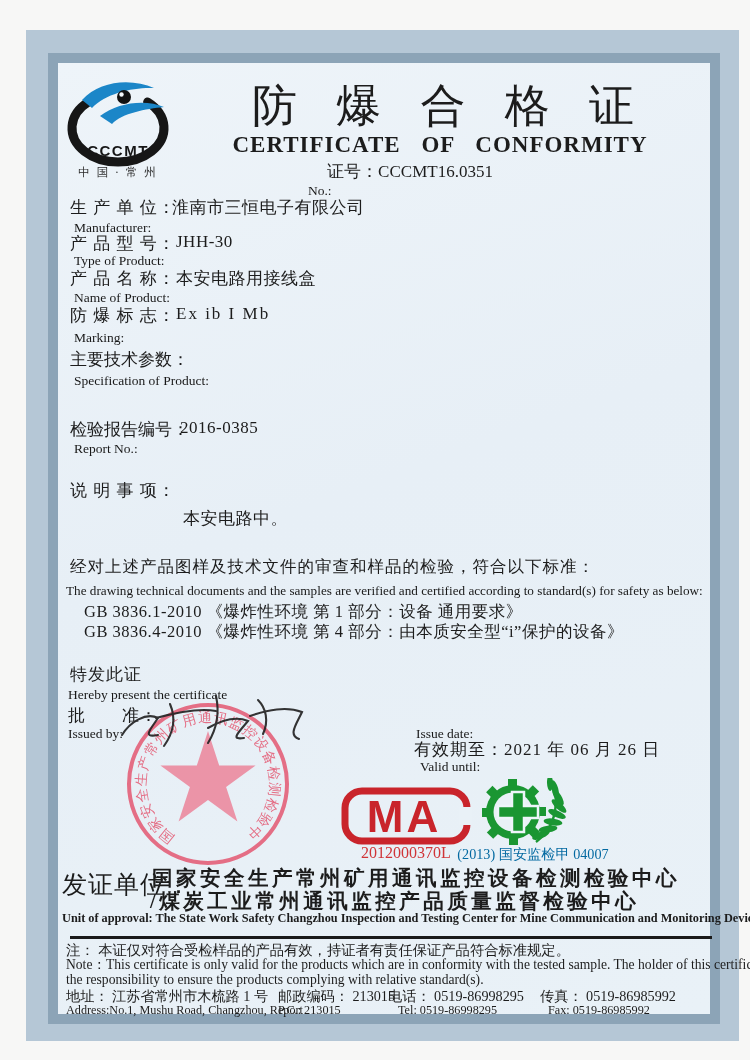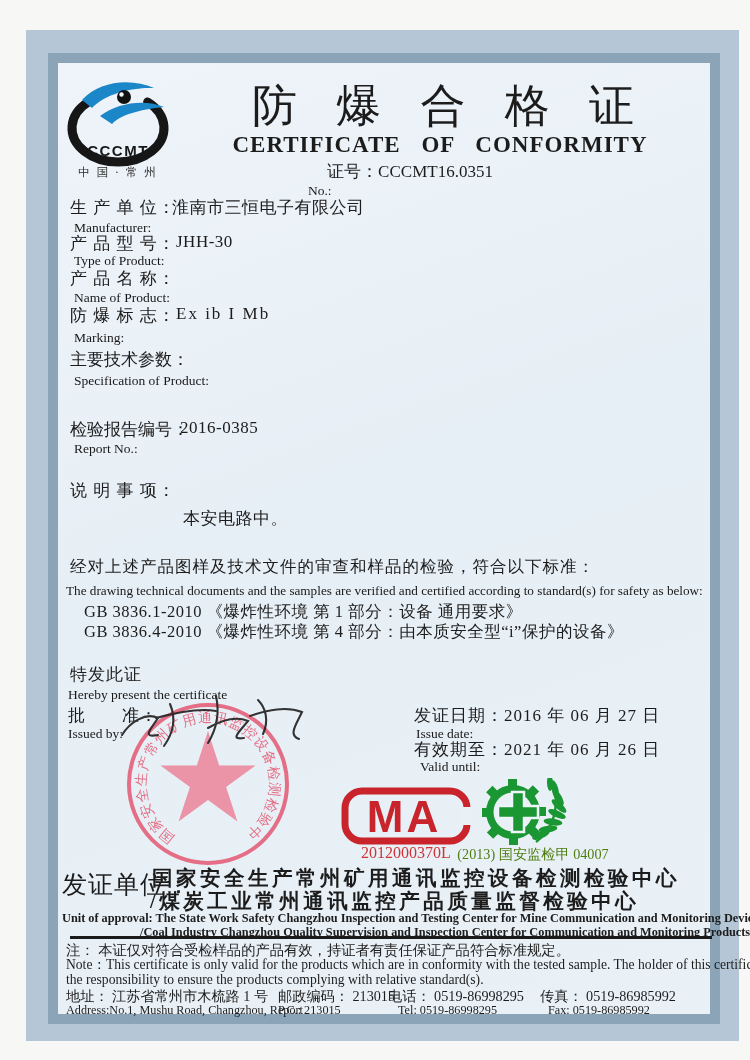--- a/index.html
+++ b/index.html
@@ -23,21 +23,21 @@
   .title-en{font-size:23px;font-weight:600;letter-spacing:1px;text-align:center;white-space:nowrap;word-spacing:14px;}
   .certno{font-size:17px;text-align:center;white-space:nowrap;}
   .big-unit{font-size:20.5px;font-weight:bold;letter-spacing:3.5px;white-space:nowrap;}
   .unit-en{font-size:12.3px;font-weight:bold;white-space:nowrap;}
   .note-cn{font-size:14.3px;white-space:nowrap;}
   .note-en{font-size:13.6px;white-space:nowrap;}
   .foot-cn{font-size:14.2px;white-space:nowrap;}
   .foot-en{font-size:12.2px;white-space:nowrap;}
   .rule{position:absolute;left:70px;top:936px;width:642px;height:2.5px;background:#1a1a1a;}
   .red{color:#d03438;}
-  .green{color:#4d7c0f;}
+  .green{color:#0369a1;}
 </style>
 </head>
 <body>
 
 <div class="frame-light">
   <div class="frame-dark">
     <div class="paper"></div>
   </div>
 </div>
 
@@ -62,20 +62,21 @@
 
   <div class="abs cn" style="left:70px;top:196px;">生 产 单 位：</div>
   <div class="abs val" style="left:172px;top:196px;">淮南市三恒电子有限公司</div>
   <div class="abs en" style="left:74px;top:220px;">Manufacturer:</div>
 
   <div class="abs cn" style="left:70px;top:232px;">产 品 型 号：</div>
   <div class="abs val" style="left:176px;top:232px;">JHH-30</div>
   <div class="abs en" style="left:74px;top:253px;">Type of Product:</div>
 
   <div class="abs cn" style="left:70px;top:267px;">产 品 名 称：</div>
+  <div class="abs val" style="left:176px;top:267px;">本安电路用接线盒</div>
   <div class="abs en" style="left:74px;top:290px;">Name of Product:</div>
 
   <div class="abs cn" style="left:70px;top:304px;">防 爆 标 志：</div>
   <div class="abs val" style="left:176px;top:304px;letter-spacing:2px;">Ex ib I Mb</div>
   <div class="abs en" style="left:74px;top:330px;">Marking:</div>
 
   <div class="abs cn" style="left:70px;top:348px;letter-spacing:0;">主要技术参数：</div>
   <div class="abs en" style="left:74px;top:373px;">Specification of Product:</div>
 
   <div class="abs cn" style="left:70px;top:418px;letter-spacing:0;">检验报告编号：</div>
@@ -88,23 +89,20 @@
   <div class="abs en" style="left:66px;top:583px;font-size:13.2px;">The drawing technical documents and the samples are verified and certified according to standard(s) for safety as below:</div>
   <div class="abs cn" style="left:70px;top:556px;font-size:16.5px;">经对上述产品图样及技术文件的审查和样品的检验，符合以下标准：</div>
   <div class="abs val" style="left:84px;top:601px;font-size:16.5px;">GB 3836.1-2010 《爆炸性环境 第 1 部分：设备 通用要求》</div>
   <div class="abs val" style="left:84px;top:621px;font-size:16.5px;">GB 3836.4-2010 《爆炸性环境 第 4 部分：由本质安全型“i”保护的设备》</div>
 
   <div class="abs cn" style="left:70px;top:663px;">特发此证</div>
   <div class="abs en" style="left:68px;top:687px;">Hereby present the certificate</div>
   <div class="abs cn" style="left:68px;top:704px;">批　　准：</div>
   <div class="abs en" style="left:68px;top:726px;">Issued by:</div>
 
-  <div class="abs cn" style="left:414px;top:704px;">
-    <span>发证日期：</span><span>2016 年 06 月 27 日</span>
-  </div>
   <div class="abs en" style="left:416px;top:726px;">Issue date:</div>
   <div class="abs cn" style="left:414px;top:738px;">
     <span>有效期至：</span><span>2021 年 06 月 26 日</span>
   </div>
   <div class="abs en" style="left:420px;top:759px;">Valid until:</div>
 
   <svg class="abs" style="left:123px;top:699px;" width="170" height="170" viewBox="0 0 170 170" opacity="0.85">
     <circle cx="85" cy="85" r="79" fill="none" stroke="#e45872" stroke-width="4"></circle>
     <defs>
         <path id="sealArc" d="M52.1,137.6 A62,62 0 1 1 117.9,137.6" fill="none"></path>
@@ -163,21 +161,20 @@
       <ellipse cx="73" cy="11" rx="9" ry="3.2" transform="rotate(74 73 11)"></ellipse>
       <ellipse cx="68" cy="5" rx="8" ry="3" transform="rotate(88 68 5)"></ellipse>
     </g>
   </svg>
   <div class="abs green" style="left:448px;top:845px;width:170px;text-align:center;font-size:14.2px;">(2013) 国安监检甲 04007</div>
 
   <div class="abs cn" style="left:62px;top:868px;font-size:25px;font-weight:normal;">发证单位：</div>
   <div class="abs big-unit" style="left:152px;top:864px;">国家安全生产常州矿用通讯监控设备检测检验中心</div>
   <div class="abs big-unit" style="left:150px;top:887px;">/煤炭工业常州通讯监控产品质量监督检验中心</div>
   <div class="abs unit-en" style="left:62px;top:911px;">Unit of approval: The State Work Safety Changzhou Inspection and Testing Center for Mine Communication and Monitoring Devices</div>
-  <div class="abs unit-en" style="left:140px;top:925px;">/Coal Industry Changzhou Quality Supervision and Inspection Center for Communication and Monitoring Products</div>
   <div class="rule"></div>
 
   <div class="abs note-cn" style="left:66px;top:941px;">注：  本证仅对符合受检样品的产品有效，持证者有责任保证产品符合标准规定。</div>
   <div class="abs note-en" style="left:66px;top:956px;">Note：This certificate is only valid for the products which are in conformity with the tested sample. The holder of this certificate has</div>
   <div class="abs note-en" style="left:66px;top:972px;">the responsibility to ensure the products complying with relative standard(s).</div>
 
   <div class="abs foot-cn" style="left:66px;top:987px;">
     <span>地址：</span>
     <span>江苏省常州市木梳路 1 号</span>
   </div>

